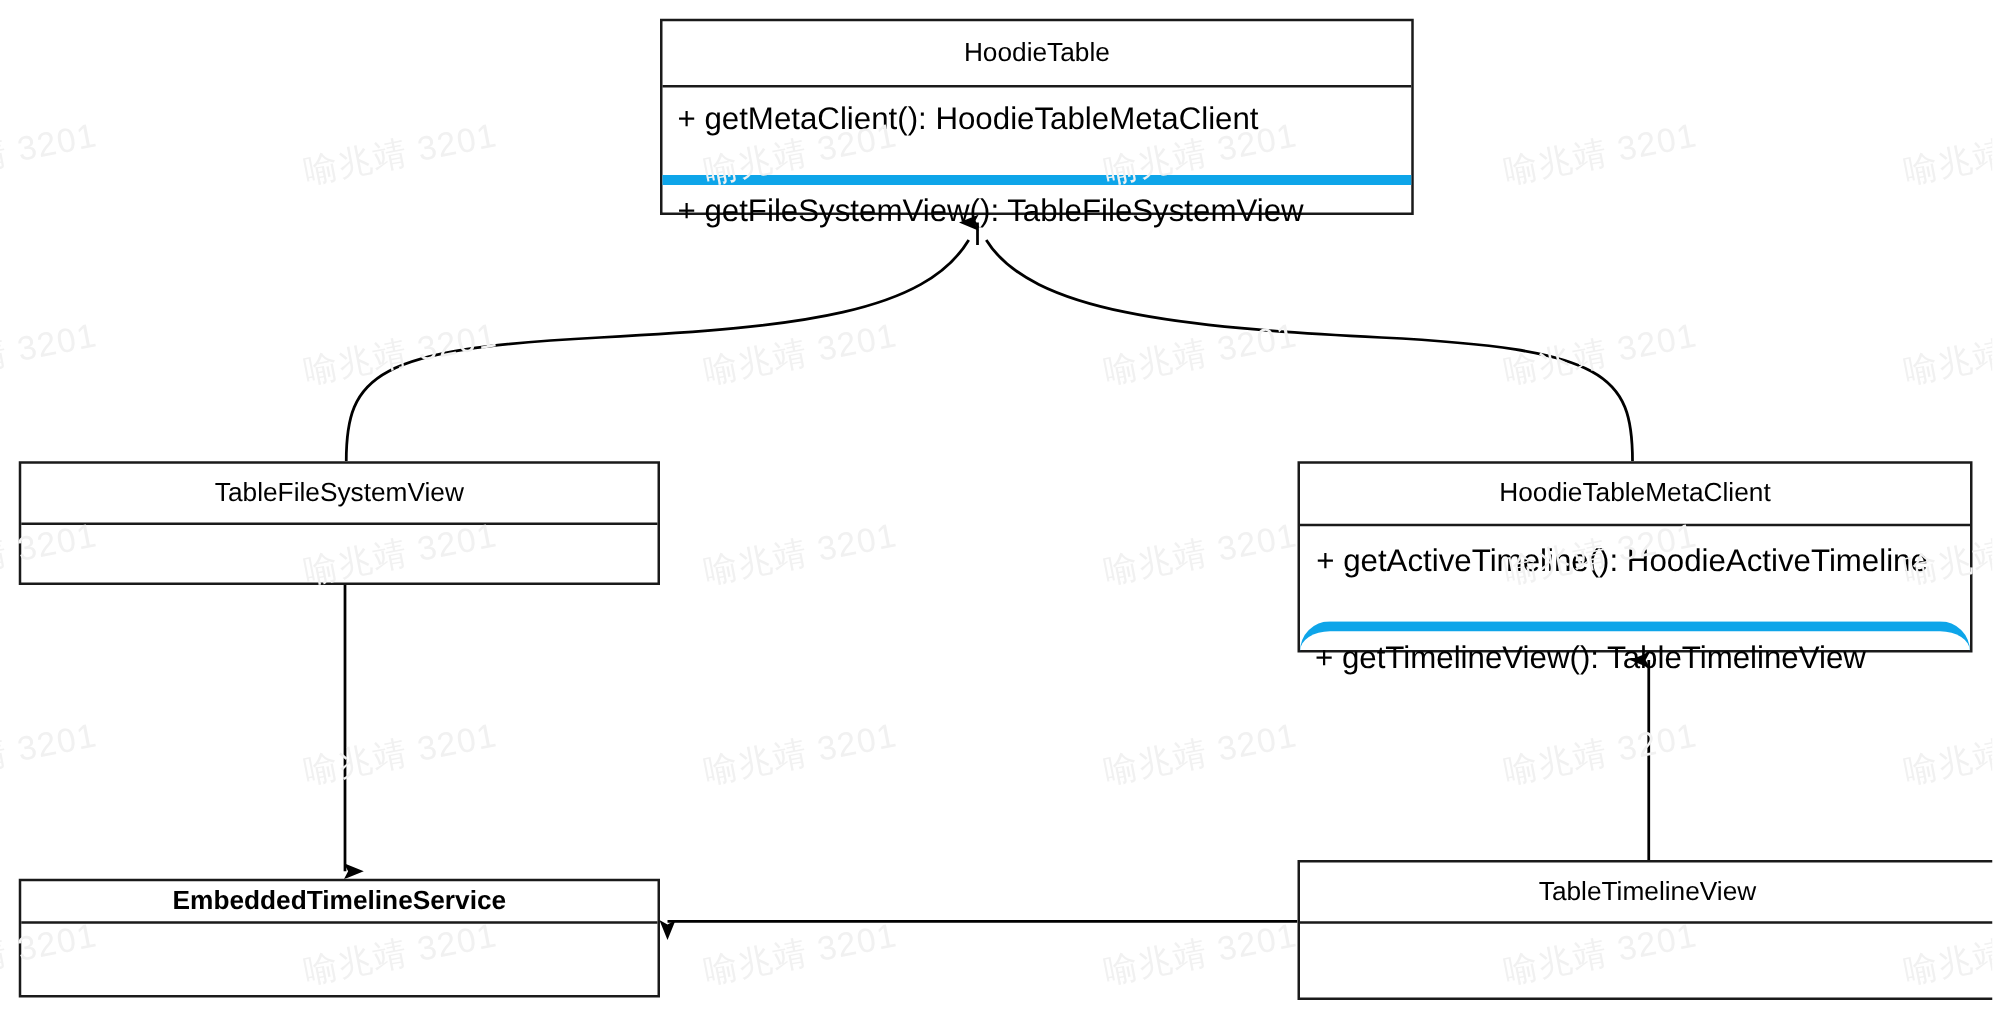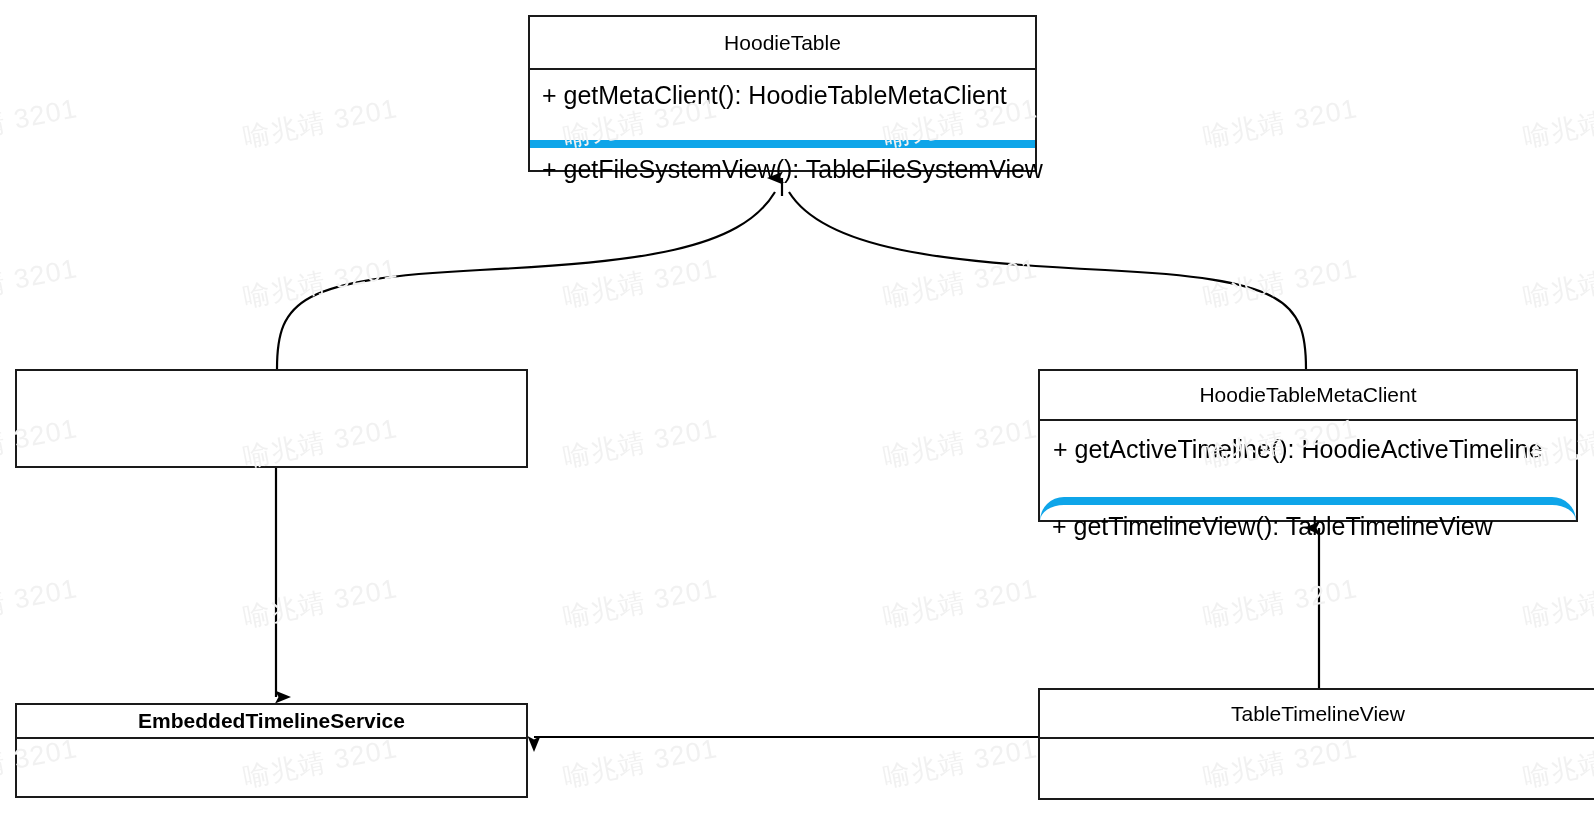--- a/index.html
+++ b/index.html
@@ -104,29 +104,30 @@
 
     <path d="M 782,196 L 782,178" fill="none" stroke="#000000" stroke-width="2.2" marker-end="url(#arrowUp)"></path>
 
     <path d="M 276,468 L 276,697" fill="none" stroke="#000000" stroke-width="2.2" marker-end="url(#arrowDown)"></path>
 
     <path d="M 1319,688 L 1319,528" fill="none" stroke="#000000" stroke-width="2.2" marker-end="url(#arrowUp)"></path>
 
     <path d="M 1038,737 L 534,737" fill="none" stroke="#000000" stroke-width="2.2" marker-end="url(#arrowLeft)"></path>
   </svg>
 
-  <div class="uml-class" style="left:528px; top:15px; width:509px; height:157px;">
+  <div class="uml-class" style="left:528px; top:15px; width:603px; height:157px;">
     <div class="uml-name" style="height:53px;">HoodieTable</div>
     <div class="uml-members">
       <div class="uml-member" style="height:50px;">+ getMetaClient(): HoodieTableMetaClient</div>
       <div class="uml-member" style="height:50px;">+ getFileSystemView(): TableFileSystemView</div>
     </div>
   </div>
 
   <div class="uml-class" style="left:15px; top:369px; width:513px; height:99px;">
+    <div class="uml-name" style="height:49px;">TableFileSystemView</div>
     <div class="uml-members">
       <div class="uml-member empty" style="height:46px;"></div>
     </div>
   </div>
 
   <div class="uml-class" style="left:1038px; top:369px; width:540px; height:153px;">
     <div class="uml-name" style="height:50px;">HoodieTableMetaClient</div>
     <div class="uml-members">
       <div class="uml-member" style="height:56px;padding-left:13px;">+ getActiveTimeline(): HoodieActiveTimeline</div>
       <div class="uml-member" style="height:50px;border-radius:24px;">+ getTimelineView(): TableTimelineView</div>

